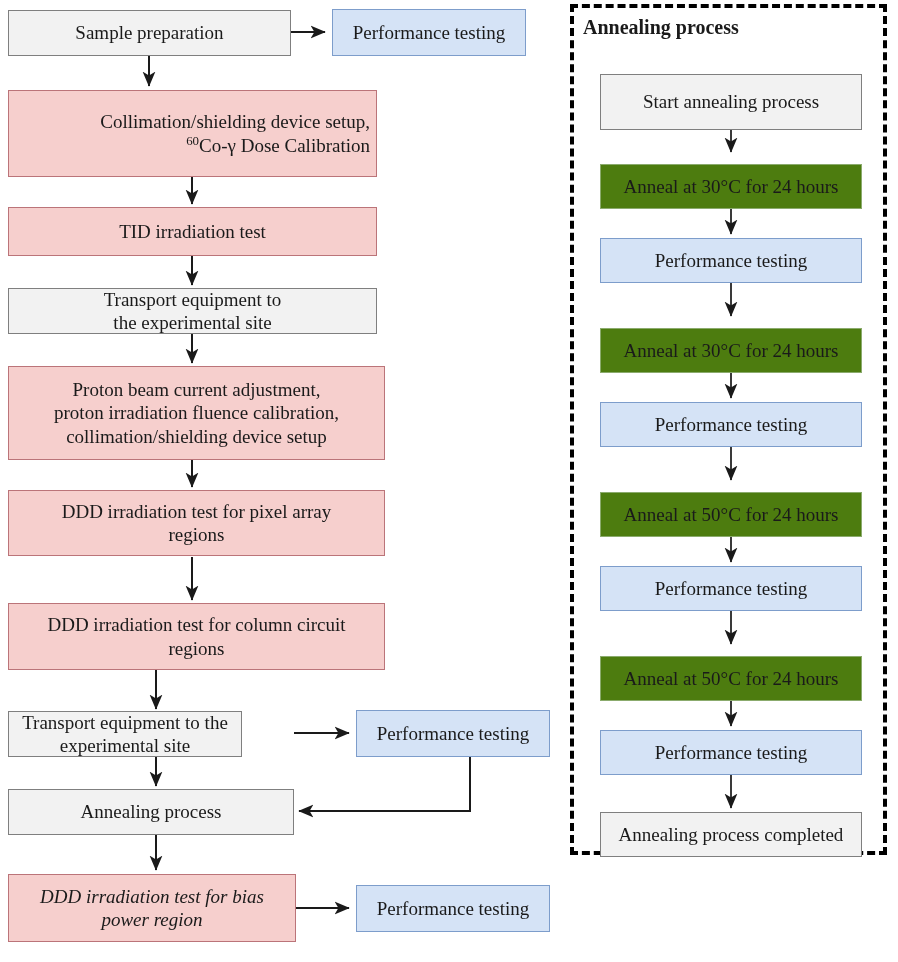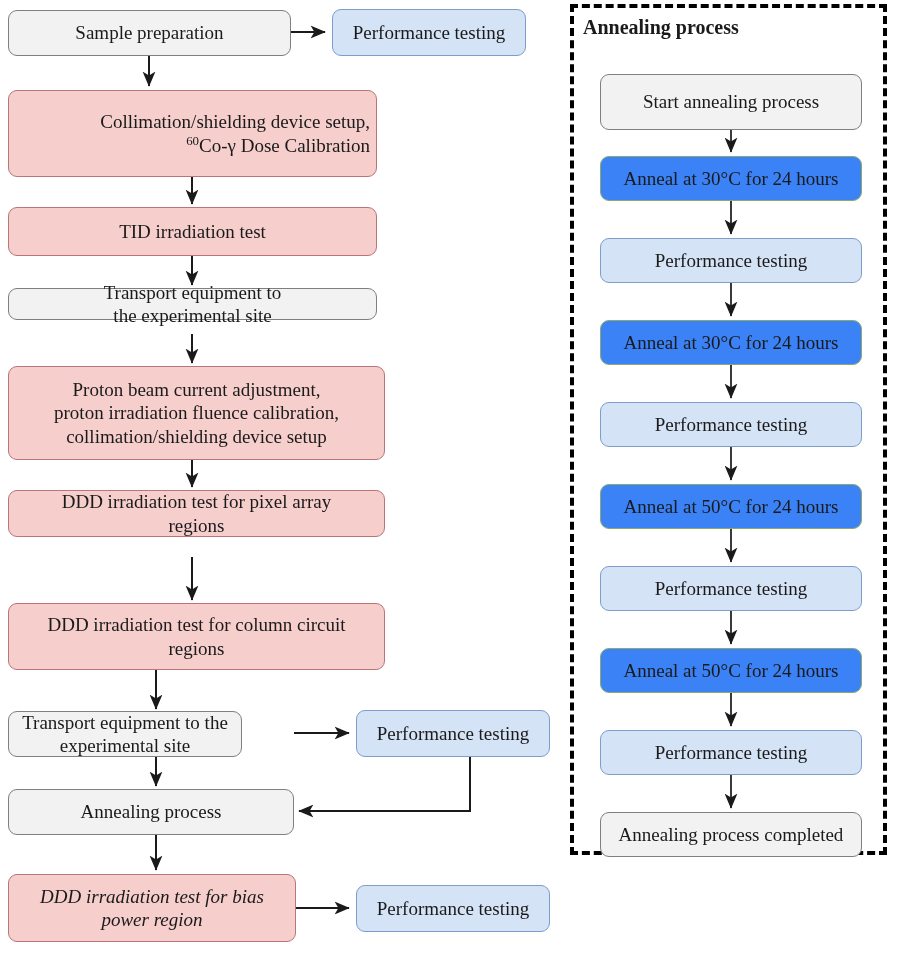--- a/index.html
+++ b/index.html
@@ -20,21 +20,21 @@
     position: absolute;
     left: 0; top: 0;
     width: 898px;
     height: 962px;
   }
 
   
   .node {
     position: absolute;
     box-sizing: border-box;
-    border-radius: 9px;
+    border-radius: 0;
     display: flex;
     align-items: center;
     justify-content: center;
     text-align: center;
     line-height: 1.22;
     font-size: 19px;
     padding: 2px 6px;
     z-index: 3;
   }
   .node .lbl { display: block; width: 100%; }
@@ -45,22 +45,23 @@
   }
   .n-pink {
     background: #f6cfcd;
     border: 1.6px solid #bb7479;
   }
   .n-blue {
     background: #d5e3f6;
     border: 1.6px solid #7d9dcb;
   }
   .n-green {
-    background: #3b82f6;
+    background: #4d7c0f;
     border: 1.6px solid #8bab6d;
+    margin-top: 8px;
   }
 
   
   .group-box {
     position: absolute;
     box-sizing: border-box;
     border: 4px dashed #000000;
     background: transparent;
     z-index: 1;
   }
@@ -146,36 +147,36 @@
     <span class="lbl">
       <span>Collimation/shielding device setup,</span><br>
       <sup>60</sup><span>Co-γ Dose Calibration</span>
     </span>
   </div>
 
   <div class="node n-pink" style="left:8px; top:207px; width:369px; height:49px;">
     <span class="lbl">TID irradiation test</span>
   </div>
 
-  <div class="node n-gray" style="left:8px; top:288px; width:369px; height:32px;">
+  <div class="node n-gray" style="left:8px; top:288px; width:369px; height:46px;">
     <span class="lbl">
       <span>Transport equipment to</span><br>
       <span>the experimental site</span>
     </span>
   </div>
 
   <div class="node n-pink" style="left:8px; top:366px; width:377px; height:94px;">
     <span class="lbl">
       <span>Proton beam current adjustment,</span><br>
       <span>proton irradiation fluence calibration,</span><br>
       <span>collimation/shielding device setup</span>
     </span>
   </div>
 
-  <div class="node n-pink" style="left:8px; top:490px; width:377px; height:47px;justify-content:center;">
+  <div class="node n-pink" style="left:8px; top:490px; width:377px; height:66px;justify-content:center;">
     <span class="lbl">
       <span>DDD irradiation test for pixel array</span><br>
       <span>regions</span>
     </span>
   </div>
 
   <div class="node n-pink" style="left:8px; top:603px; width:377px; height:67px;">
     <span class="lbl">
       <span>DDD irradiation test for column circuit</span><br>
       <span>regions</span>

